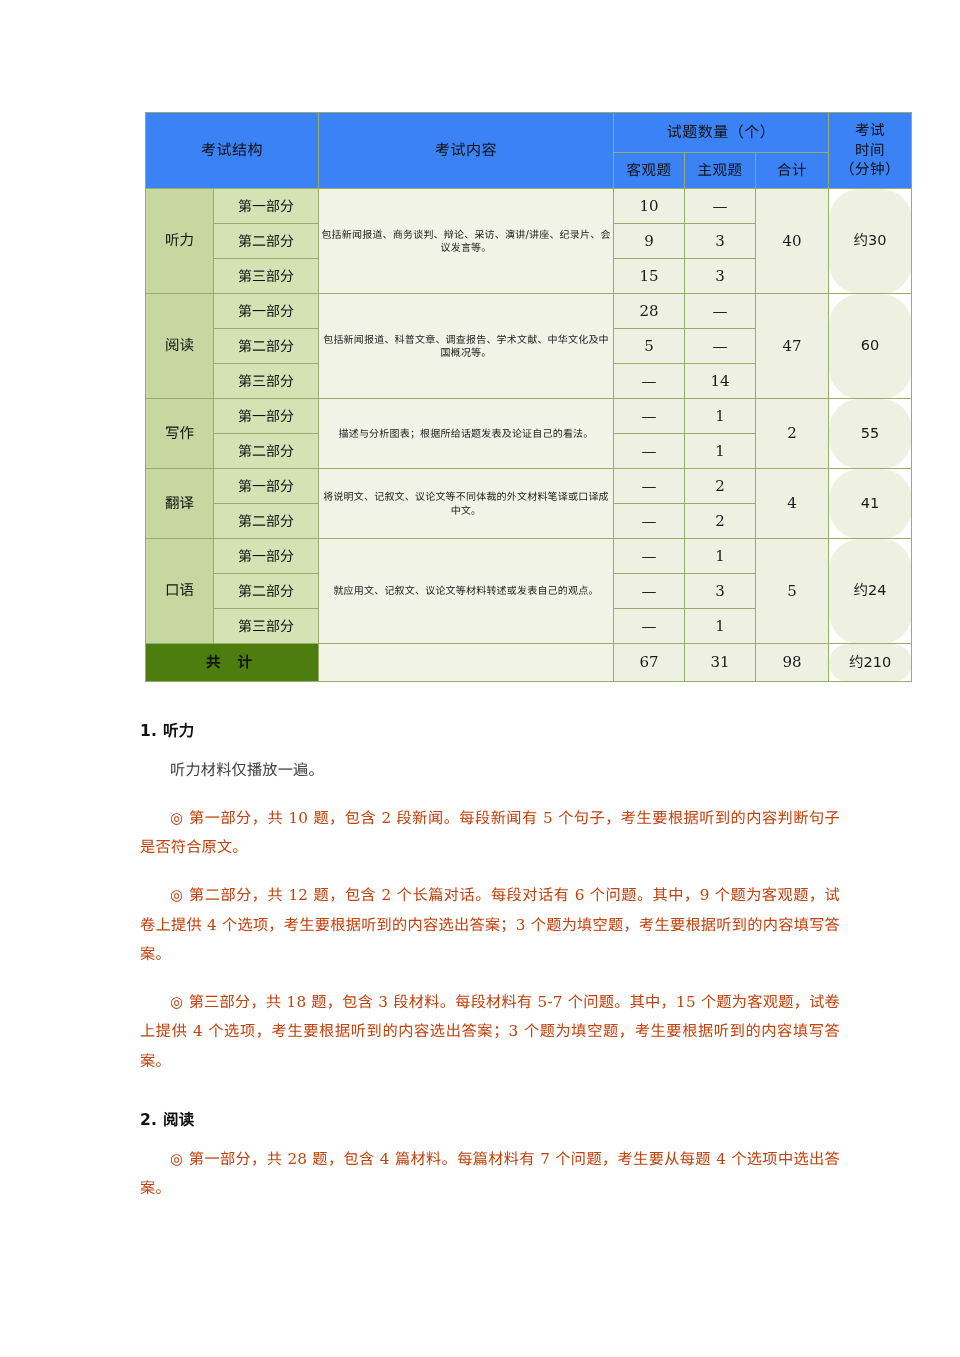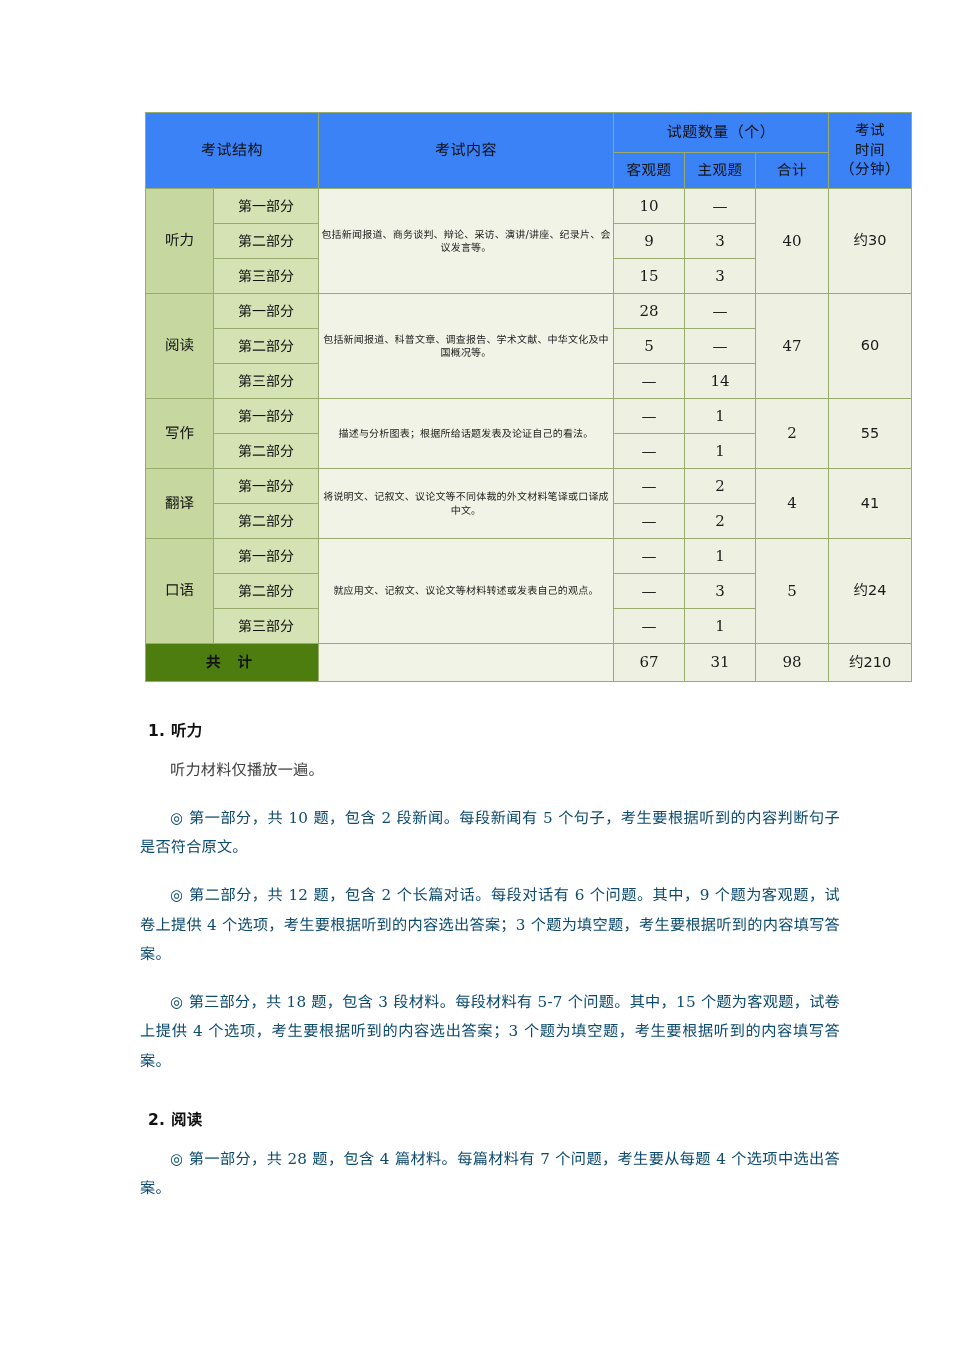--- a/index.html
+++ b/index.html
@@ -74,20 +74,21 @@
     background: #eef1e1;
     font-size: 15px;
     font-family: "DejaVu Serif", "Liberation Serif", serif;
     color: #1a1a1a;
   }
   .num-ch {
     background: #eef1e1;
     font-size: 14.5px;
     font-family: "DejaVu Sans", "Liberation Sans", sans-serif;
     color: #1a1a1a;
+    border-radius: 31px;
   }
   .total-row .cat {
     background: #4d7c0f;
     letter-spacing: 6px;
     font-weight: bold;
   }
   .total-row .content-cell { background: #f1f3e6; }
   .hdr-top { height: 40px; font-size: 15px; }
   .hdr-sub { height: 36px; font-size: 14.5px; }
   .hdr-tall { font-size: 14.5px; line-height: 1.5; }
@@ -100,31 +101,31 @@
     position: absolute;
     left: 140px;
     top: 718px;
     width: 700px;
     font-family: "DejaVu Serif", "Liberation Serif", serif;
   }
   h3.sec-title {
     font-family: "DejaVu Sans", "Liberation Sans", sans-serif;
     font-size: 15.5px;
     font-weight: bold;
-    margin: 0 0 16px 8px;
+    margin: 0 0 16px 0;
     color: #111;
     letter-spacing: 0.3px;
   }
   h3.sec-title.second { margin-top: 30px; }
   p.para {
     margin: 0 0 18px 0;
     font-size: 15.2px;
     line-height: 1.95;
     text-align: justify;
-    color: #0c4a6e;
+    color: #c2410c;
     text-indent: 30px;
     letter-spacing: 0.2px;
   }
   p.para.plain { color: #404040; }
 </style>
 </head>
 <body>
 
 <div class="page">
 

